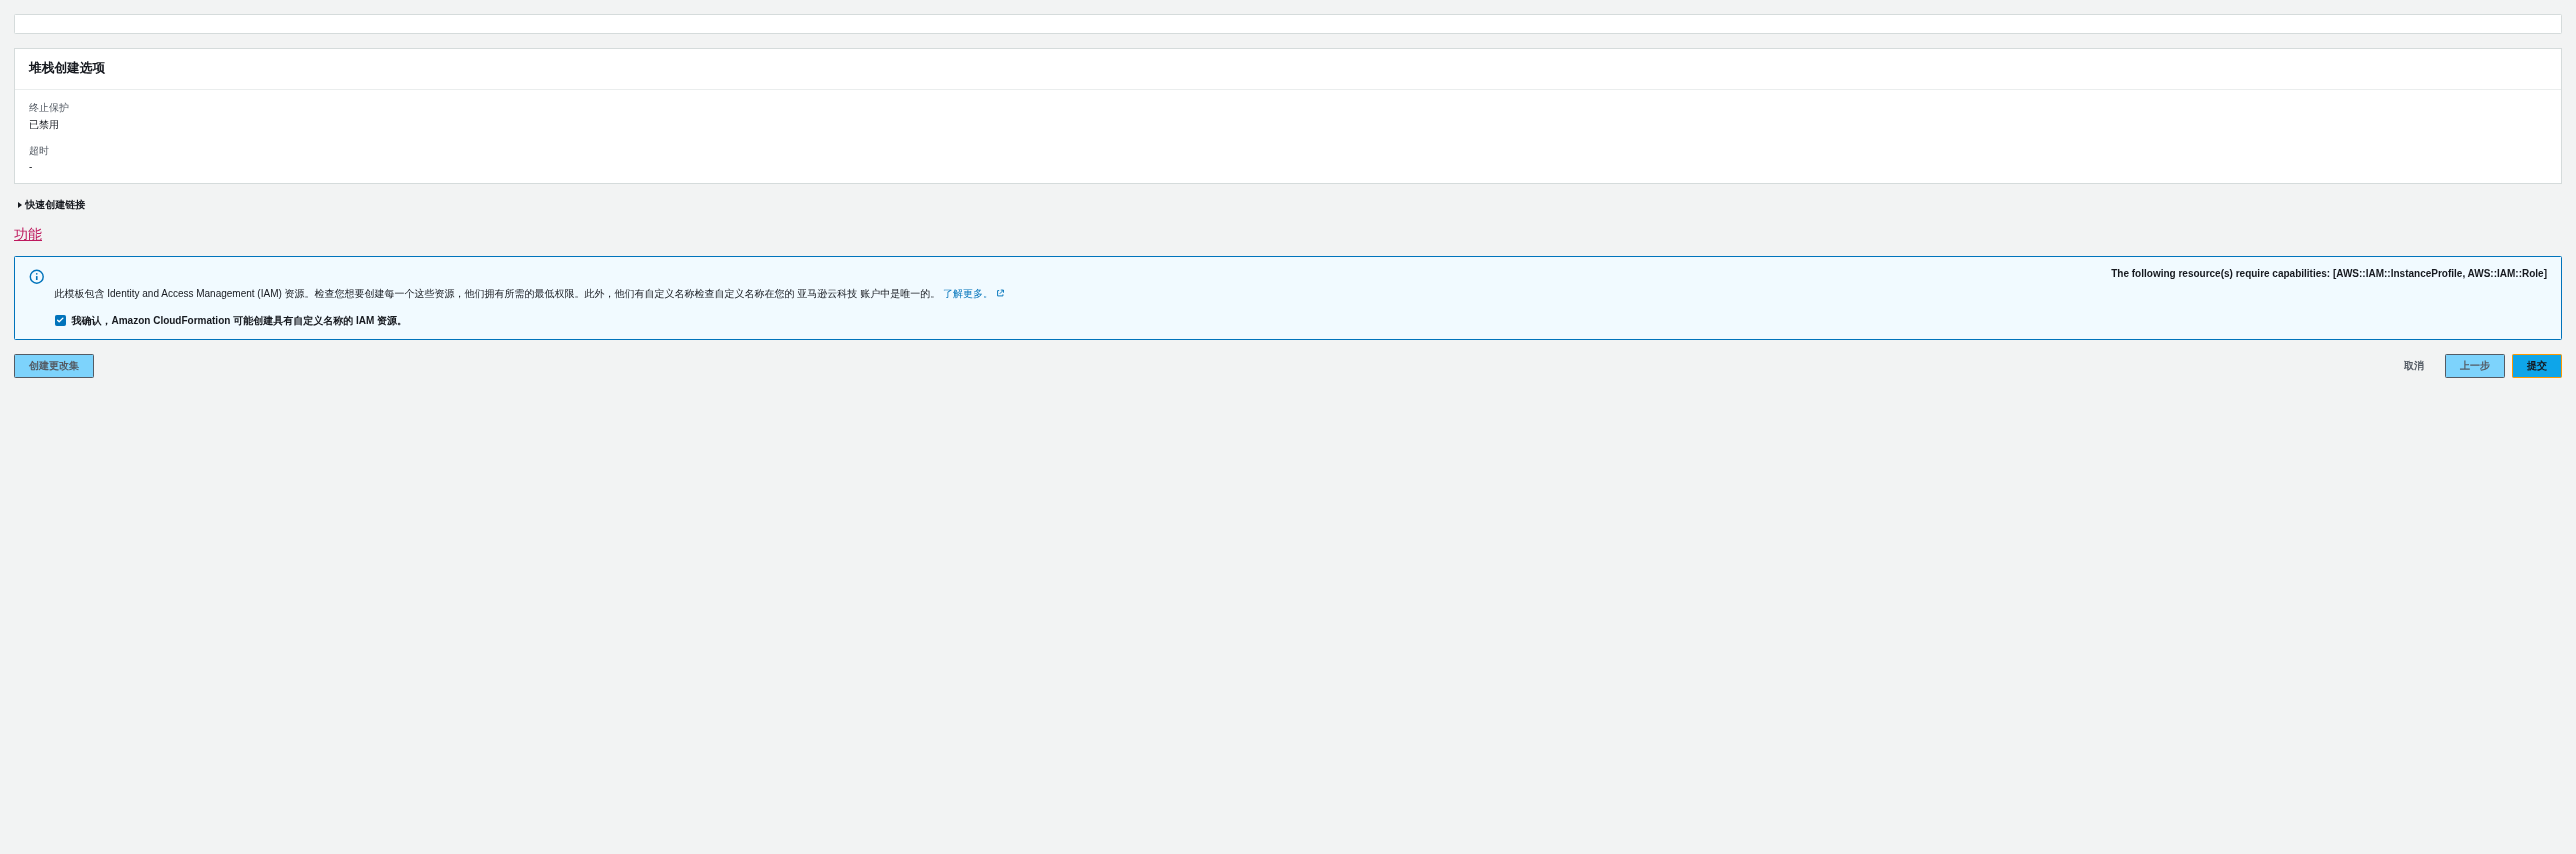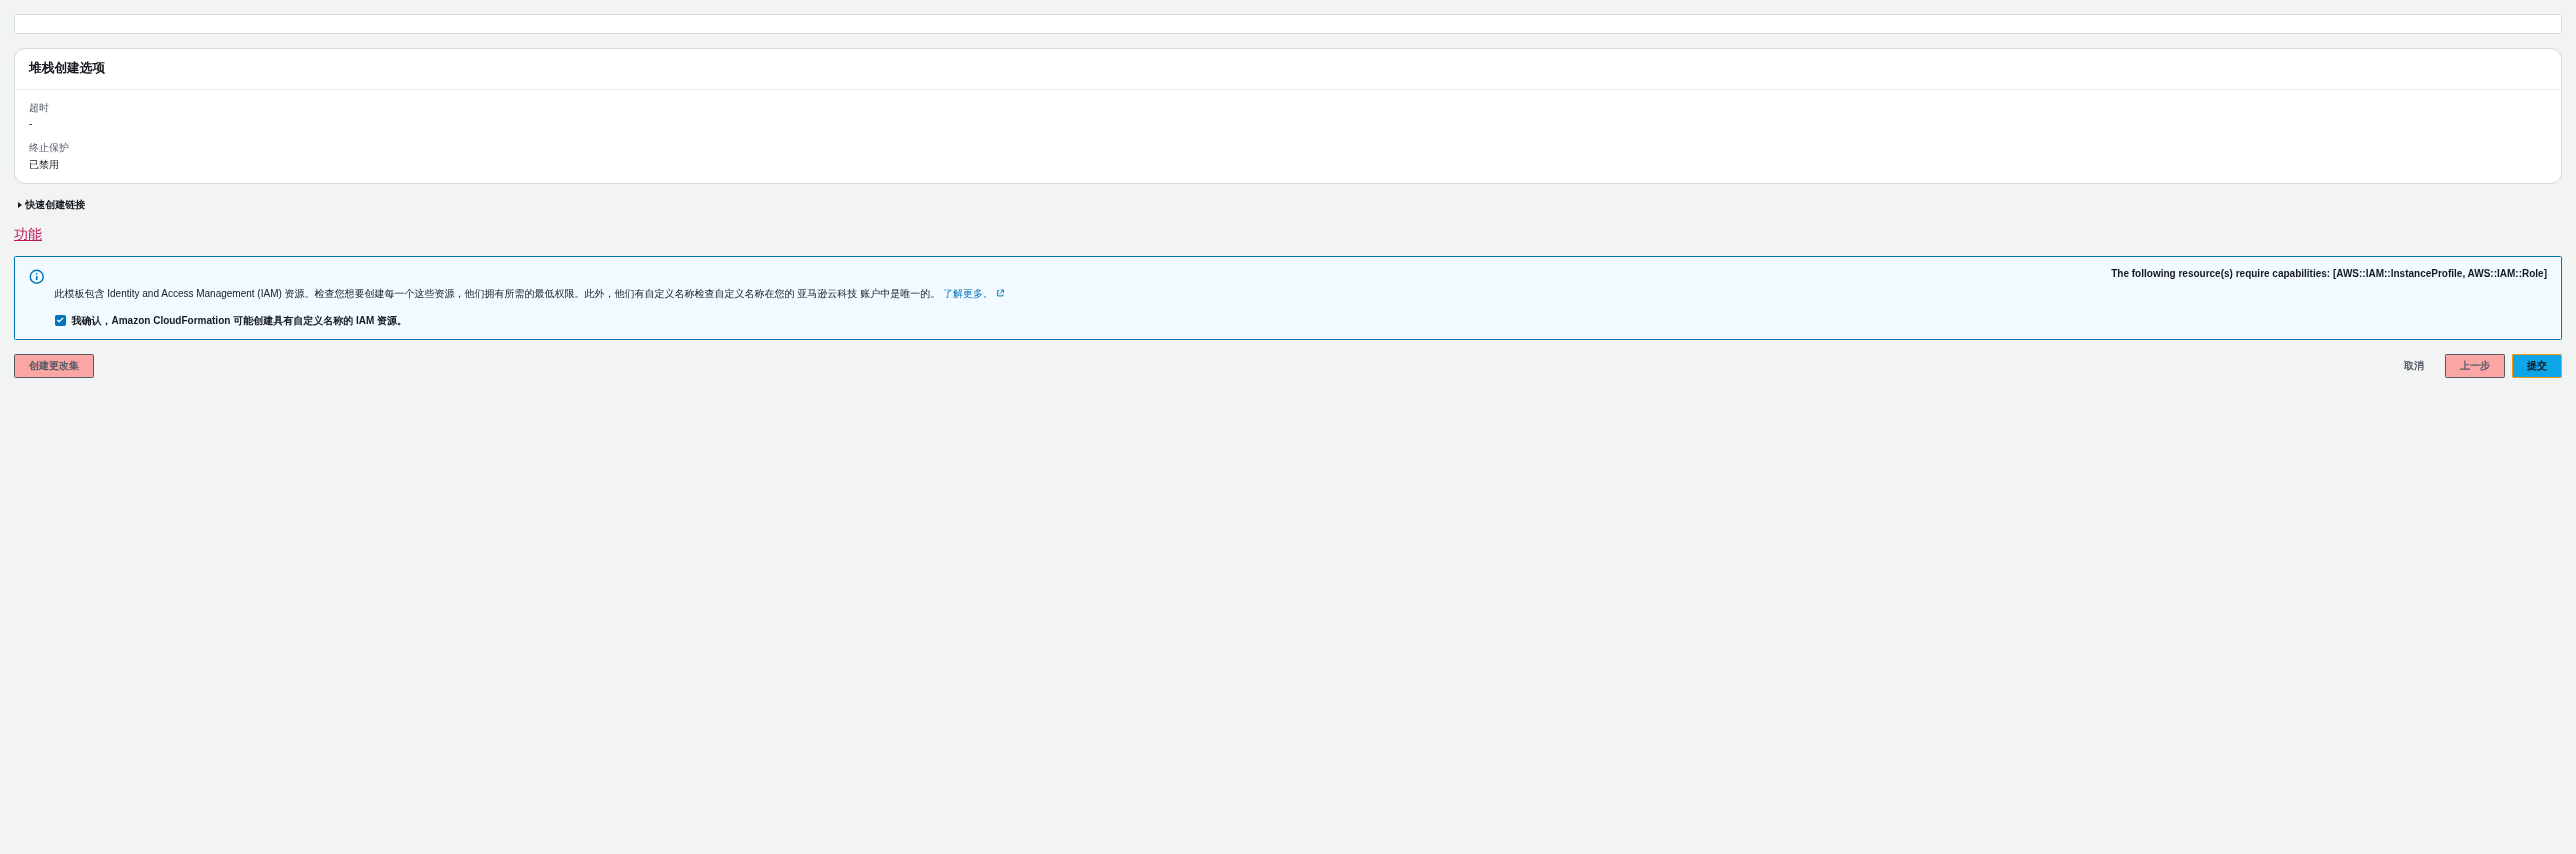--- a/index.html
+++ b/index.html
@@ -10,21 +10,21 @@
     body {
       font-family: "Amazon Ember", "Helvetica Neue", Arial, sans-serif;
       background: #f2f3f3;
       color: #16191f;
       font-size: 10px;
       padding: 14px;
     }
     .panel {
       background: #fff;
       border: 0.7px solid #d5dbdb;
-      border-radius: 11px;
+      border-radius: 0;
       margin-bottom: 14px;
     }
     .panel-empty {
       background: #fff;
       border: 0.7px solid #d5dbdb;
       border-radius: 1.4px;
       height: 20px;
       margin-bottom: 14px;
     }
     .panel-header {
@@ -156,21 +156,21 @@
       align-items: center;
     }
     .btn {
       padding: 4.2px 14px;
       font-size: 10px;
       border-radius: 1.4px;
       cursor: pointer;
       font-family: inherit;
       font-weight: 700;
       border: 0.7px solid #545b64;
-      background: #fca5a5;
+      background: #7dd3fc;
       color: #545b64;
     }
     .btn-link {
       border: none;
       background: transparent;
       color: #545b64;
       font-weight: 700;
       padding: 4.2px 14px;
       cursor: pointer;
       font-size: 10px;
@@ -191,26 +191,26 @@
 <body>
 
 <div class="panel-empty"></div>
 
 <div class="panel">
   <div class="panel-header">
     <h2>堆栈创建选项</h2>
   </div>
   <div class="panel-body">
     <div class="field">
+      <div class="field-label">终止保护</div>
+      <div class="field-value">已禁用</div>
+    </div>
+    <div class="field">
       <div class="field-label">超时</div>
       <div class="field-value">-</div>
-    </div>
-    <div class="field">
-      <div class="field-label">终止保护</div>
-      <div class="field-value">已禁用</div>
     </div>
   </div>
 </div>
 
 <div class="expandable">
   <span class="caret-right"></span>
   <span>快速创建链接</span>
 </div>
 
 <div class="section-title">功能</div>

